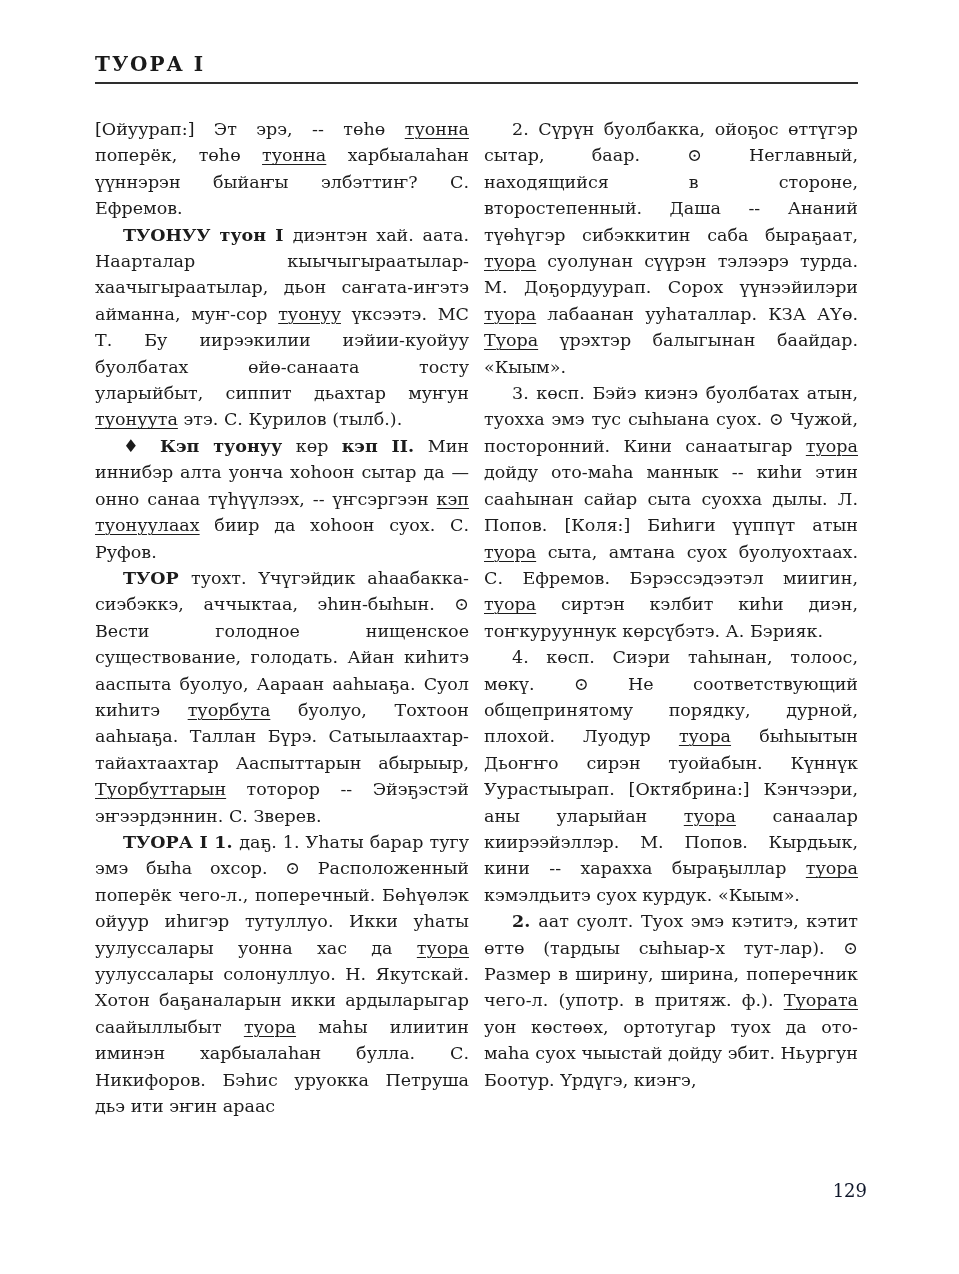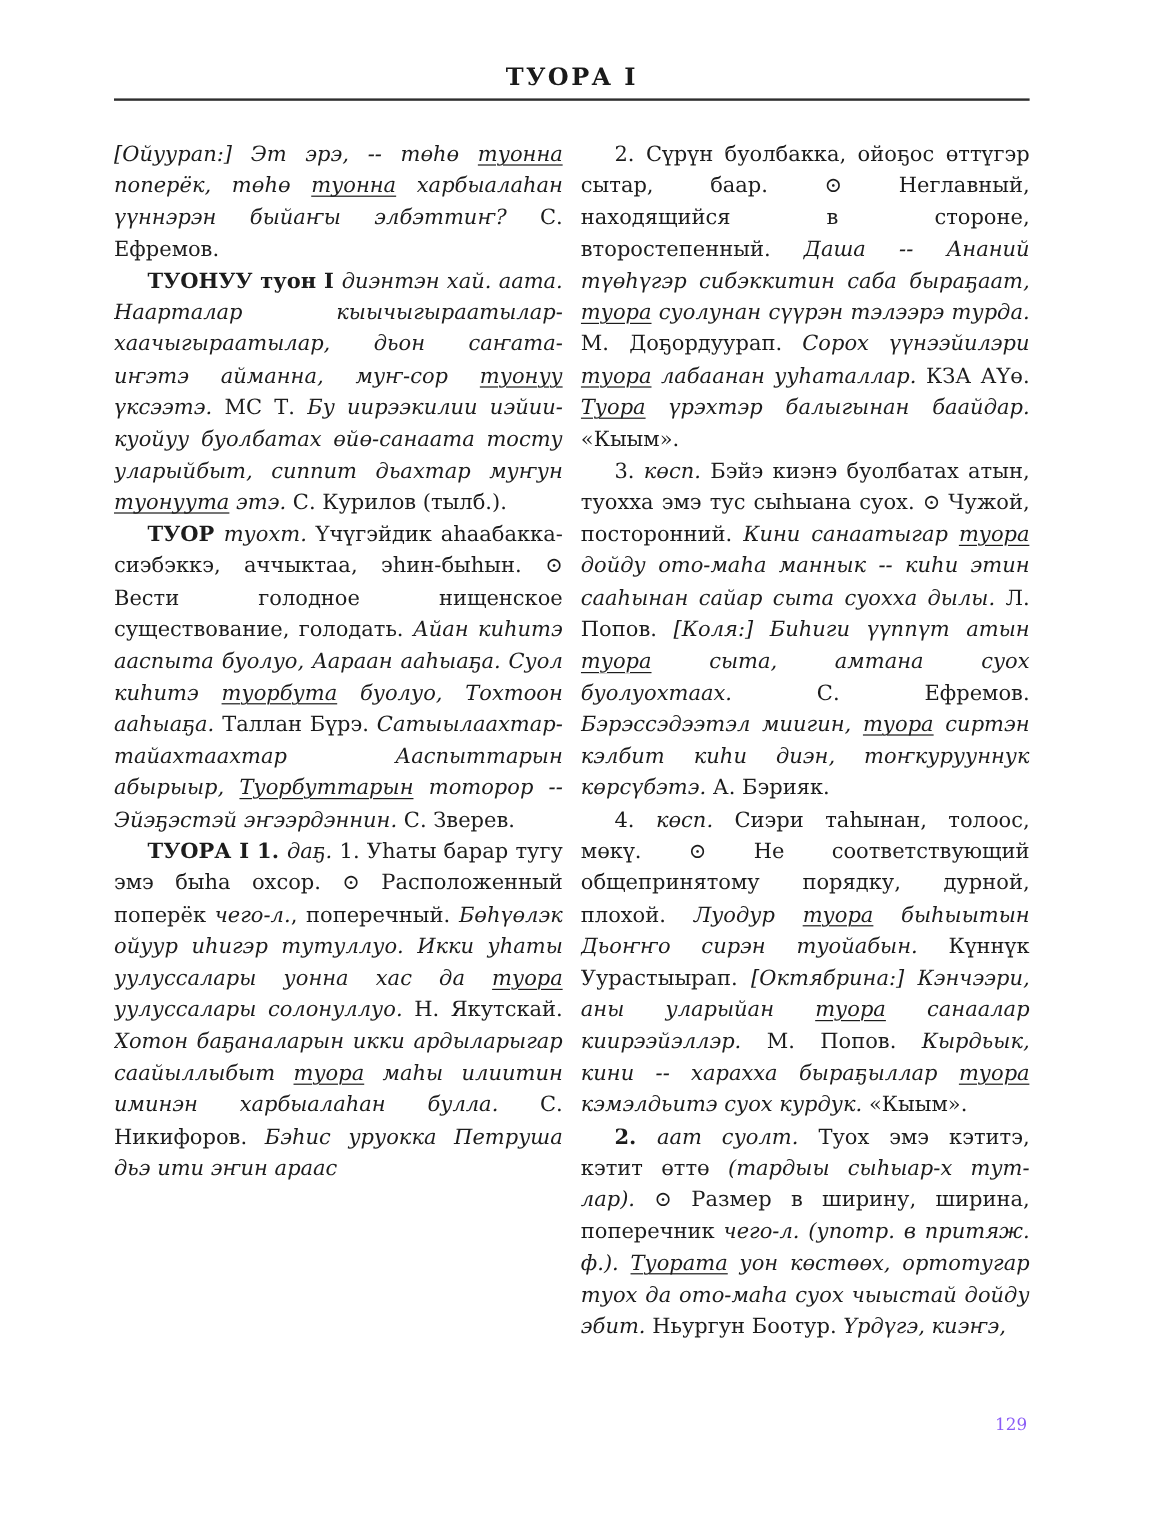--- a/index.html
+++ b/index.html
@@ -13,21 +13,21 @@
     height: 1274px;
     background: #ffffff;
     color: #1c1c1c;
     font-family: "DejaVu Serif", "Liberation Serif", serif;
     overflow: hidden;
     box-sizing: border-box;
     padding: 52px 101px 0 95px;
   }
   .page-header { width: 763px; }
   .running-head {
-    text-align: center;
+    text-align: left;
     font-weight: 700;
     font-size: 20px;
     letter-spacing: 2px;
     color: #1a1a1a;
     padding-bottom: 6px;
   }
   .header-rule {
     border-bottom: 2px solid #2e2e2e;
     height: 0;
   }
@@ -42,50 +42,50 @@
     flex: 1 1 0;
     min-width: 0;
     font-size: 17.5px;
     line-height: 26.4px;
     text-align: justify;
     overflow: hidden;
   }
   .para { margin: 0; }
   .para.indent { text-indent: 28px; }
   .run-r { font-style: normal; font-weight: 400; }
-  .run-i { font-style: italic; font-weight: 400; }
+  .run-i { font-weight: 400; }
   .run-b { font-style: normal; font-weight: 700; }
   .run-iu {
-    font-style: italic;
     font-weight: 400;
     text-decoration: underline;
     text-underline-offset: 3px;
     text-decoration-thickness: 1px;
   }
   .page-number {
     position: absolute;
     top: 1180px;
-    right: 103px;
-    font-size: 14px;
-    color: #8b5cf6;
+    right: 92px;
+    font-size: 18px;
+    color: #0f172a;
   }
 </style>
 </head>
 <body>
 
 <div class="page">
   <header class="page-header">
     <div class="running-head">ТУОРА I</div>
     <div class="header-rule"></div>
   </header>
 
   <main class="columns">
     <section class="column" id="col-left">
         <p class="para"><span class="run-i">[Ойуурап:] Эт эрэ, -- төһө </span><span class="run-iu">туонна</span><span class="run-i"> поперёк, төһө </span><span class="run-iu">туонна</span><span class="run-i"> харбыалаһан үүннэрэн быйаҥы элбэттиҥ? </span><span class="run-r">С. Ефремов.</span></p>
         <p class="para indent"><span class="run-b">ТУОНУУ </span><span class="run-b">туон I </span><span class="run-i">диэнтэн хай. аата. Наарталар кыычыгыраатылар-хаачыгыраатылар, дьон саҥата-иҥэтэ айманна, муҥ-сор </span><span class="run-iu">туонуу</span><span class="run-i"> үксээтэ. </span><span class="run-r">МС Т. </span><span class="run-i">Бу иирээкилии иэйии-куойуу буолбатах өйө-санаата тосту уларыйбыт, сиппит дьахтар муҥун </span><span class="run-iu">туонуута</span><span class="run-i"> этэ. </span><span class="run-r">С. Курилов (тылб.).</span></p>
+        <p class="para indent"><span class="run-b">♦ Кэп туонуу </span><span class="run-i">көр </span><span class="run-b">кэп II. </span><span class="run-i">Мин иннибэр алта уонча хоһоон сытар да — онно санаа түһүүлээх, -- үҥсэргээн </span><span class="run-iu">кэп туонуулаах</span><span class="run-i"> биир да хоһоон суох. </span><span class="run-r">С. Руфов.</span></p>
         <p class="para indent"><span class="run-b">ТУОР </span><span class="run-i">туохт. </span><span class="run-r">Үчүгэйдик аһаабакка-сиэбэккэ, аччыктаа, эһин-быһын. ⊙ Вести голодное нищенское существование, голодать. </span><span class="run-i">Айан киһитэ ааспыта буолуо, Аараан ааһыаҕа. Суол киһитэ </span><span class="run-iu">туорбута</span><span class="run-i"> буолуо, Тохтоон ааһыаҕа. </span><span class="run-r">Таллан Бүрэ. </span><span class="run-i">Сатыылаахтар-тайахтаахтар Ааспыттарын абырыыр, </span><span class="run-iu">Туорбуттарын</span><span class="run-i"> тоторор -- Эйэҕэстэй эҥээрдэннин. </span><span class="run-r">С. Зверев.</span></p>
         <p class="para indent"><span class="run-b">ТУОРА I 1. </span><span class="run-i">даҕ. </span><span class="run-r">1. Уһаты барар тугу эмэ быһа охсор. ⊙ Расположенный поперёк </span><span class="run-i">чего-л.</span><span class="run-r">, поперечный. </span><span class="run-i">Бөһүөлэк ойуур иһигэр тутуллуо. Икки уһаты уулуссалары уонна хас да </span><span class="run-iu">туора</span><span class="run-i"> уулуссалары солонуллуо. </span><span class="run-r">Н. Якутскай. </span><span class="run-i">Хотон баҕаналарын икки ардыларыгар саайыллыбыт </span><span class="run-iu">туора</span><span class="run-i"> маһы илиитин иминэн харбыалаһан булла. </span><span class="run-r">С. Никифоров. </span><span class="run-i">Бэһис уруокка Петруша дьэ ити эҥин араас</span></p>
       </section>
     <section class="column" id="col-right">
         <p class="para indent"><span class="run-r">2. Сүрүн буолбакка, ойоҕос өттүгэр сытар, баар. ⊙ Неглавный, находящийся в стороне, второстепенный. </span><span class="run-i">Даша -- Ананий түөһүгэр сибэккитин саба быраҕаат, </span><span class="run-iu">туора</span><span class="run-i"> суолунан сүүрэн тэлээрэ турда. </span><span class="run-r">М. Доҕордуурап. </span><span class="run-i">Сорох үүнээйилэри </span><span class="run-iu">туора</span><span class="run-i"> лабаанан ууһаталлар. </span><span class="run-r">КЗА АҮө. </span><span class="run-iu">Туора</span><span class="run-i"> үрэхтэр балыгынан баайдар. </span><span class="run-r">«Кыым».</span></p>
         <p class="para indent"><span class="run-r">3. </span><span class="run-i">көсп. </span><span class="run-r">Бэйэ киэнэ буолбатах атын, туохха эмэ тус сыһыана суох. ⊙ Чужой, посторонний. </span><span class="run-i">Кини санаатыгар </span><span class="run-iu">туора</span><span class="run-i"> дойду ото-маһа маннык -- киһи этин сааһынан сайар сыта суохха дылы. </span><span class="run-r">Л. Попов. </span><span class="run-i">[Коля:] Биһиги үүппүт атын </span><span class="run-iu">туора</span><span class="run-i"> сыта, амтана суох буолуохтаах. </span><span class="run-r">С. Ефремов. </span><span class="run-i">Бэрэссэдээтэл миигин, </span><span class="run-iu">туора</span><span class="run-i"> сиртэн кэлбит киһи диэн, тоҥкурууннук көрсүбэтэ. </span><span class="run-r">А. Бэрияк.</span></p>
         <p class="para indent"><span class="run-r">4. </span><span class="run-i">көсп. </span><span class="run-r">Сиэри таһынан, толоос, мөкү. ⊙ Не соответствующий общепринятому порядку, дурной, плохой. </span><span class="run-i">Луодур </span><span class="run-iu">туора</span><span class="run-i"> быһыытын Дьоҥҥо сирэн туойабын. </span><span class="run-r">Күннүк Уурастыырап. </span><span class="run-i">[Октябрина:] Кэнчээри, аны уларыйан </span><span class="run-iu">туора</span><span class="run-i"> санаалар киирээйэллэр. </span><span class="run-r">М. Попов. </span><span class="run-i">Кырдьык, кини -- харахха быраҕыллар </span><span class="run-iu">туора</span><span class="run-i"> кэмэлдьитэ суох курдук. </span><span class="run-r">«Кыым».</span></p>
         <p class="para indent"><span class="run-b">2. </span><span class="run-i">аат суолт. </span><span class="run-r">Туох эмэ кэтитэ, кэтит өттө </span><span class="run-i">(тардыы сыһыар-х тут-лар). </span><span class="run-r">⊙ Размер в ширину, ширина, поперечник </span><span class="run-i">чего-л. (употр. в притяж. ф.). </span><span class="run-iu">Туората</span><span class="run-i"> уон көстөөх, ортотугар туох да ото-маһа суох чыыстай дойду эбит. </span><span class="run-r">Ньургун Боотур. </span><span class="run-i">Үрдүгэ, киэҥэ, </span></p>
       </section>
   </main>

